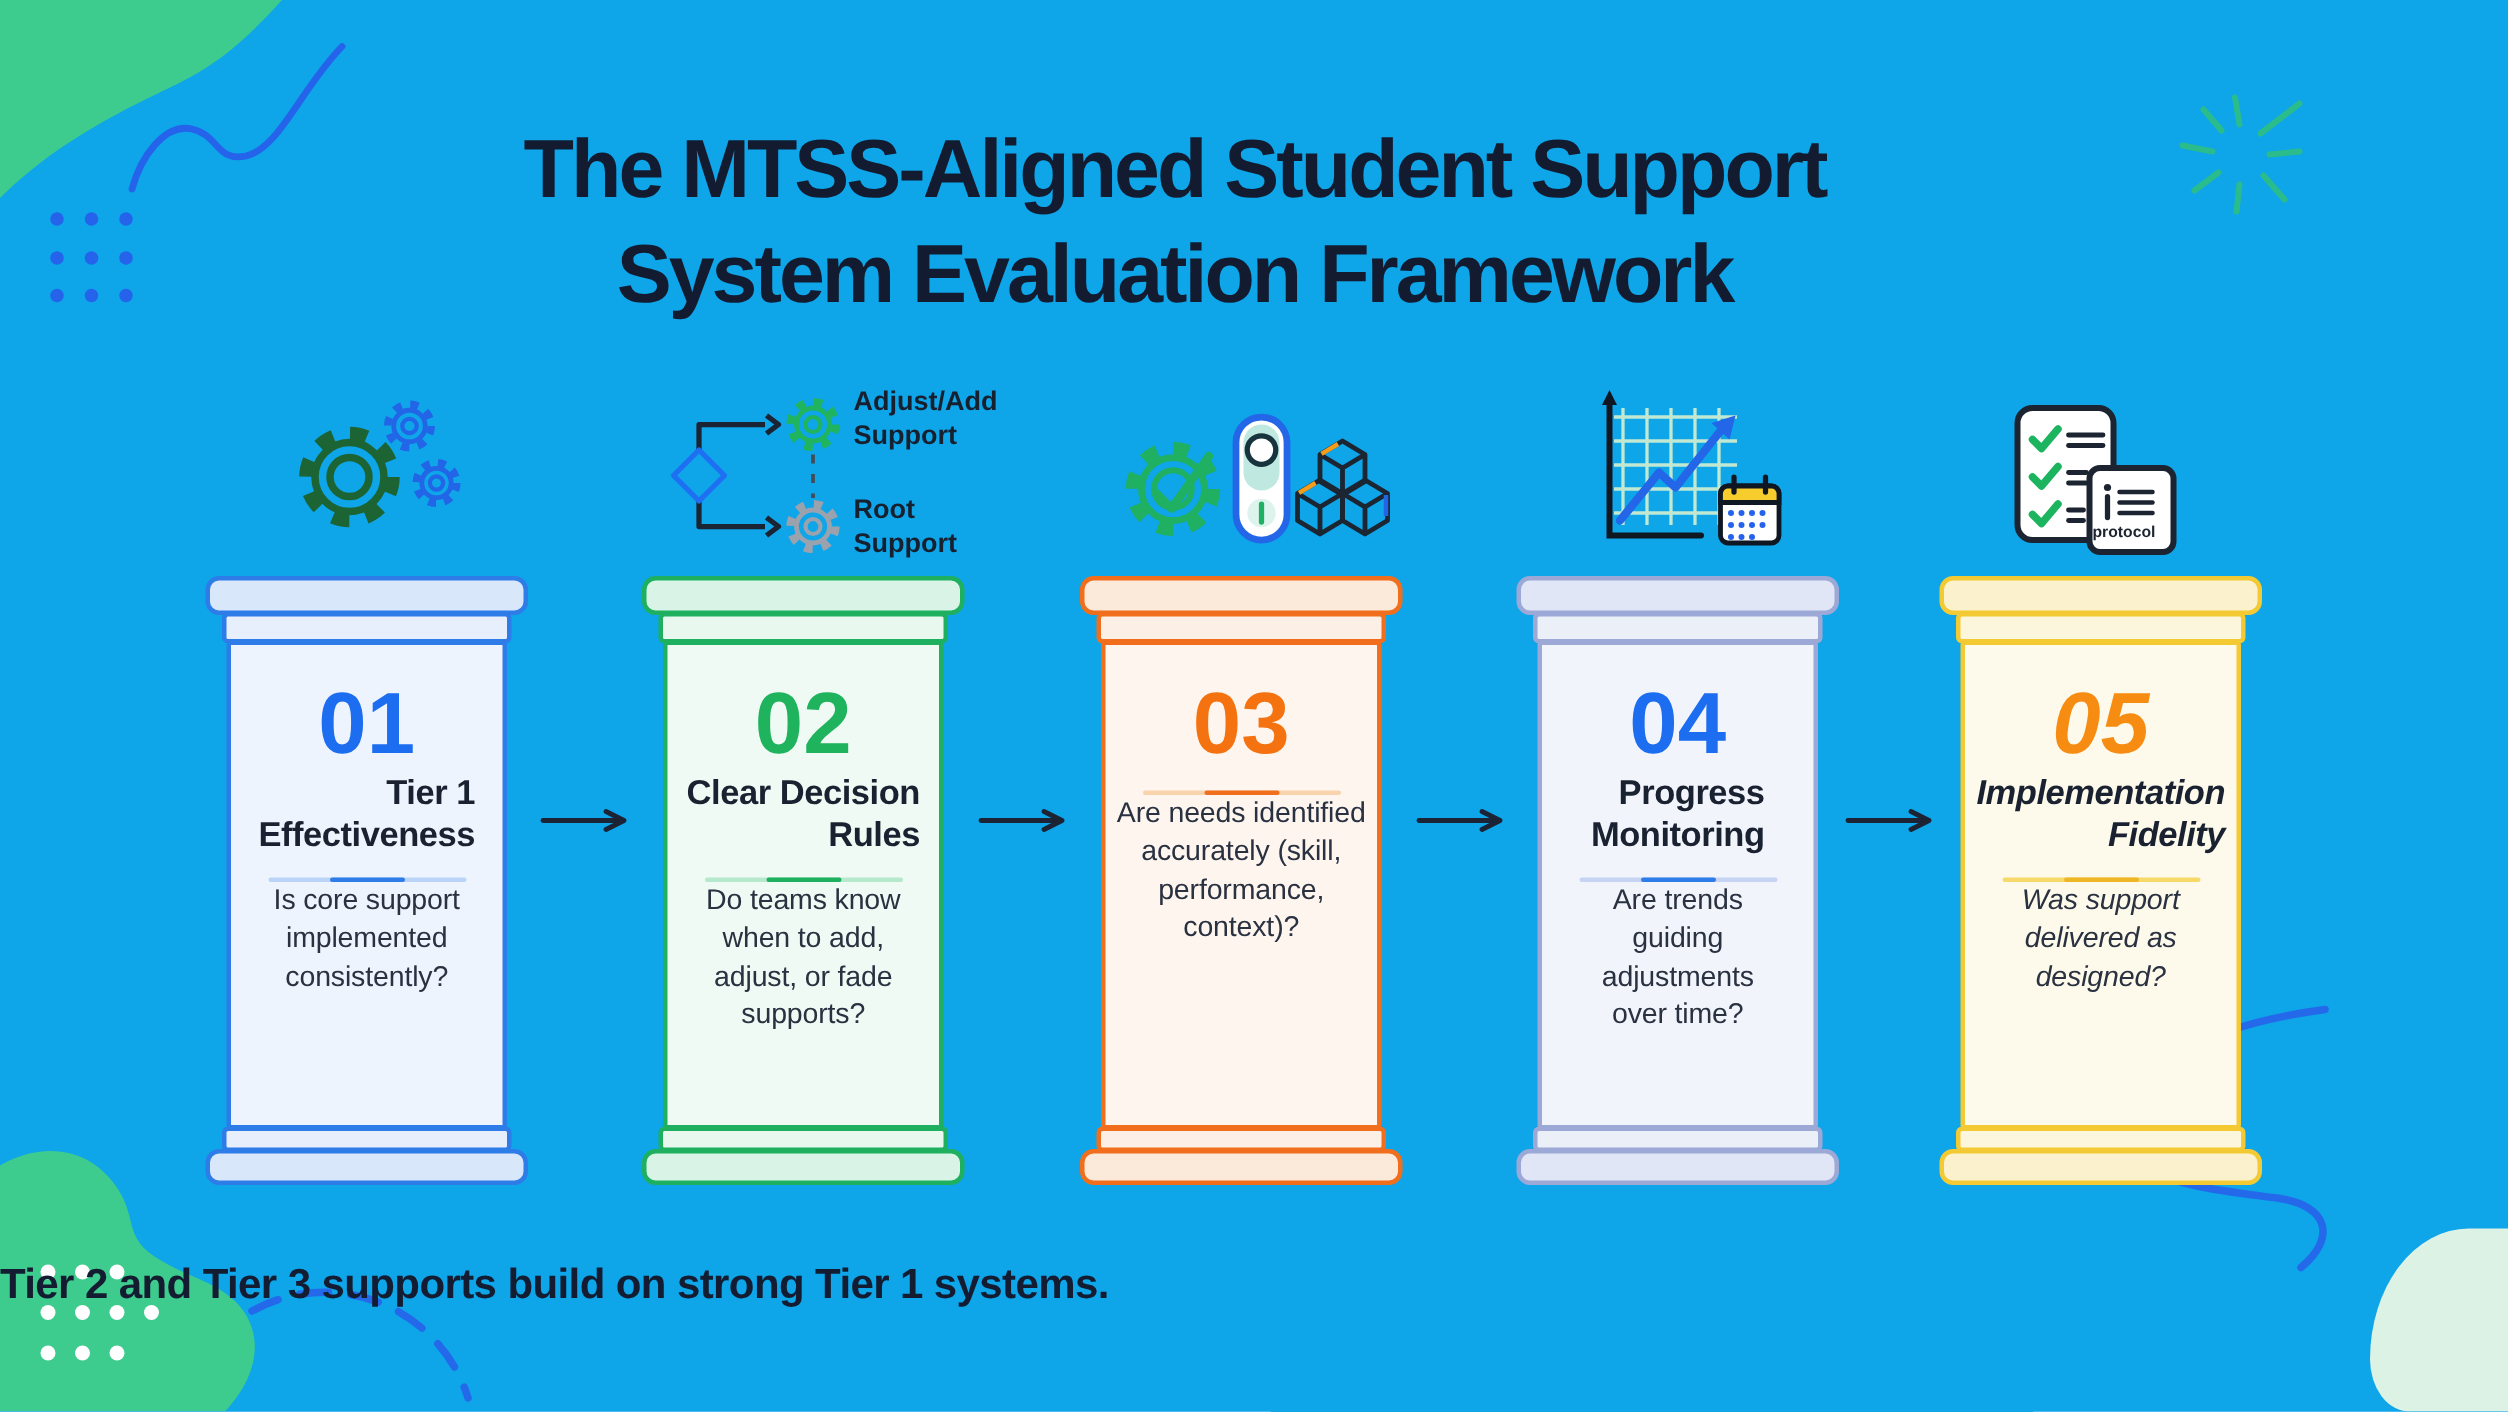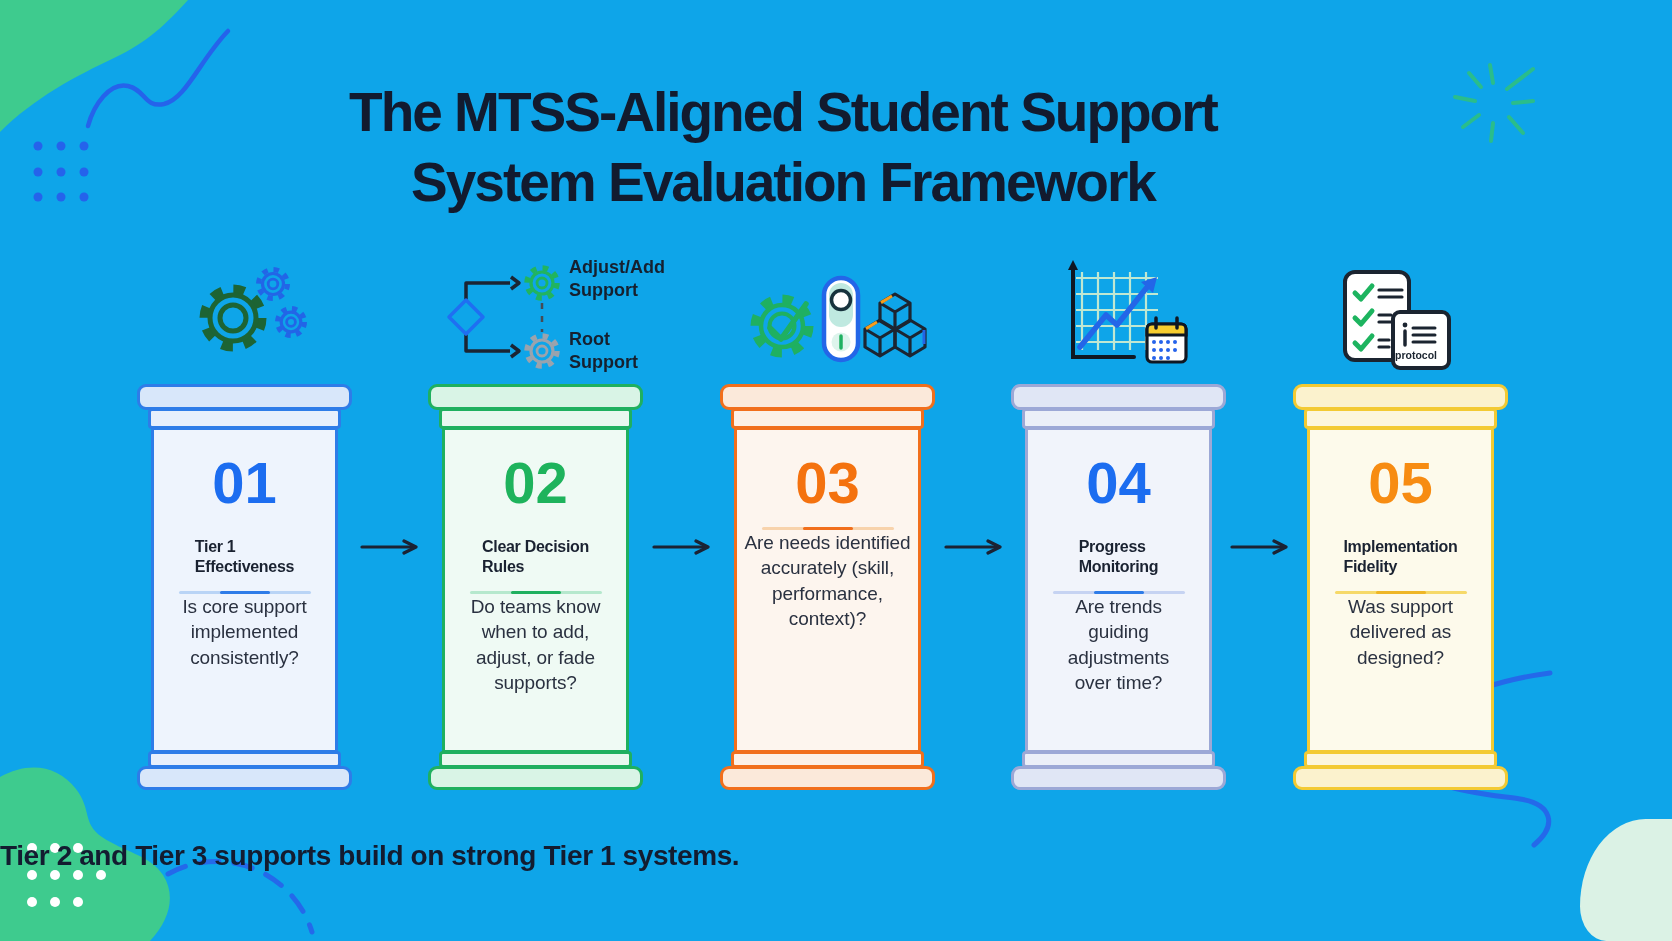--- a/index.html
+++ b/index.html
@@ -23,22 +23,22 @@
   .cap2 {left:11px;top:24px; width:193px;height:21px;border:3px solid var(--border);
          border-radius:4px;background:var(--mid);}
   .shaft{left:14px;top:43px; width:187px;height:326px;border:3px solid var(--border);
          border-radius:3px;background:var(--shaft);display:flex;flex-direction:column;
          align-items:center;padding-top:24px;}
   .base1{left:11px;top:367px;width:193px;height:17px;border:3px solid var(--border);
          border-radius:4px;background:var(--mid);}
   .base2{left:0;   top:382px;width:215px;height:24px;border:3px solid var(--border);
          border-radius:9px;background:var(--cap);}
   .num{font-size:58px;font-weight:800;line-height:1;color:var(--number);letter-spacing:0;}
-  .ptitle{margin-top:25px;font-size:16px;font-weight:700;line-height:1.22;color:#1a2231;
-          text-align:left;white-space:pre-line;letter-spacing:-.3px;}
+  .ptitle{margin-top:2px;font-size:23px;font-weight:700;line-height:1.22;color:#1a2231;
+          text-align:right;white-space:pre-line;letter-spacing:-.3px;}
   .divider{margin-top:15px;width:132px;height:3px;border-radius:2px;background:var(--divider);
            position:relative;}
   .divider span{position:absolute;left:50%;top:0;transform:translateX(-50%);
                 width:50px;height:3px;border-radius:2px;background:var(--divider_accent);}
   .question{font-size:19px;line-height:1.33;color:#2a3140;text-align:center;
             white-space:pre-line;letter-spacing:-.1px;}
 
   
   .abs{position:absolute;}
   .icon-label{position:absolute;font-size:18px;font-weight:700;line-height:1.25;
@@ -332,21 +332,21 @@
         </div>
       <div class="question">Are trends
 guiding
 adjustments
 over time?</div>
     </div>
     <div class="base1"></div>
     <div class="base2"></div>
   </div>
 
-  <div class="pillar" style="left: 1293px; --border: #f3ca33; --cap: #fbf2cd; --mid: #fcf6dd; --shaft: #fdfaeb; --number: #f78c12; --divider: #f6d969; --divider_accent: #eeb627;">
+  <div class="pillar" style="left: 1293px; font-style: italic; --border: #f3ca33; --cap: #fbf2cd; --mid: #fcf6dd; --shaft: #fdfaeb; --number: #f78c12; --divider: #f6d969; --divider_accent: #eeb627;">
     <div class="cap1"></div>
     <div class="cap2"></div>
     <div class="shaft">
       <div class="num">05</div>
       <div class="ptitle">Implementation
 Fidelity</div>
       <div class="divider">
           <span></span>
         </div>
       <div class="question">Was support

